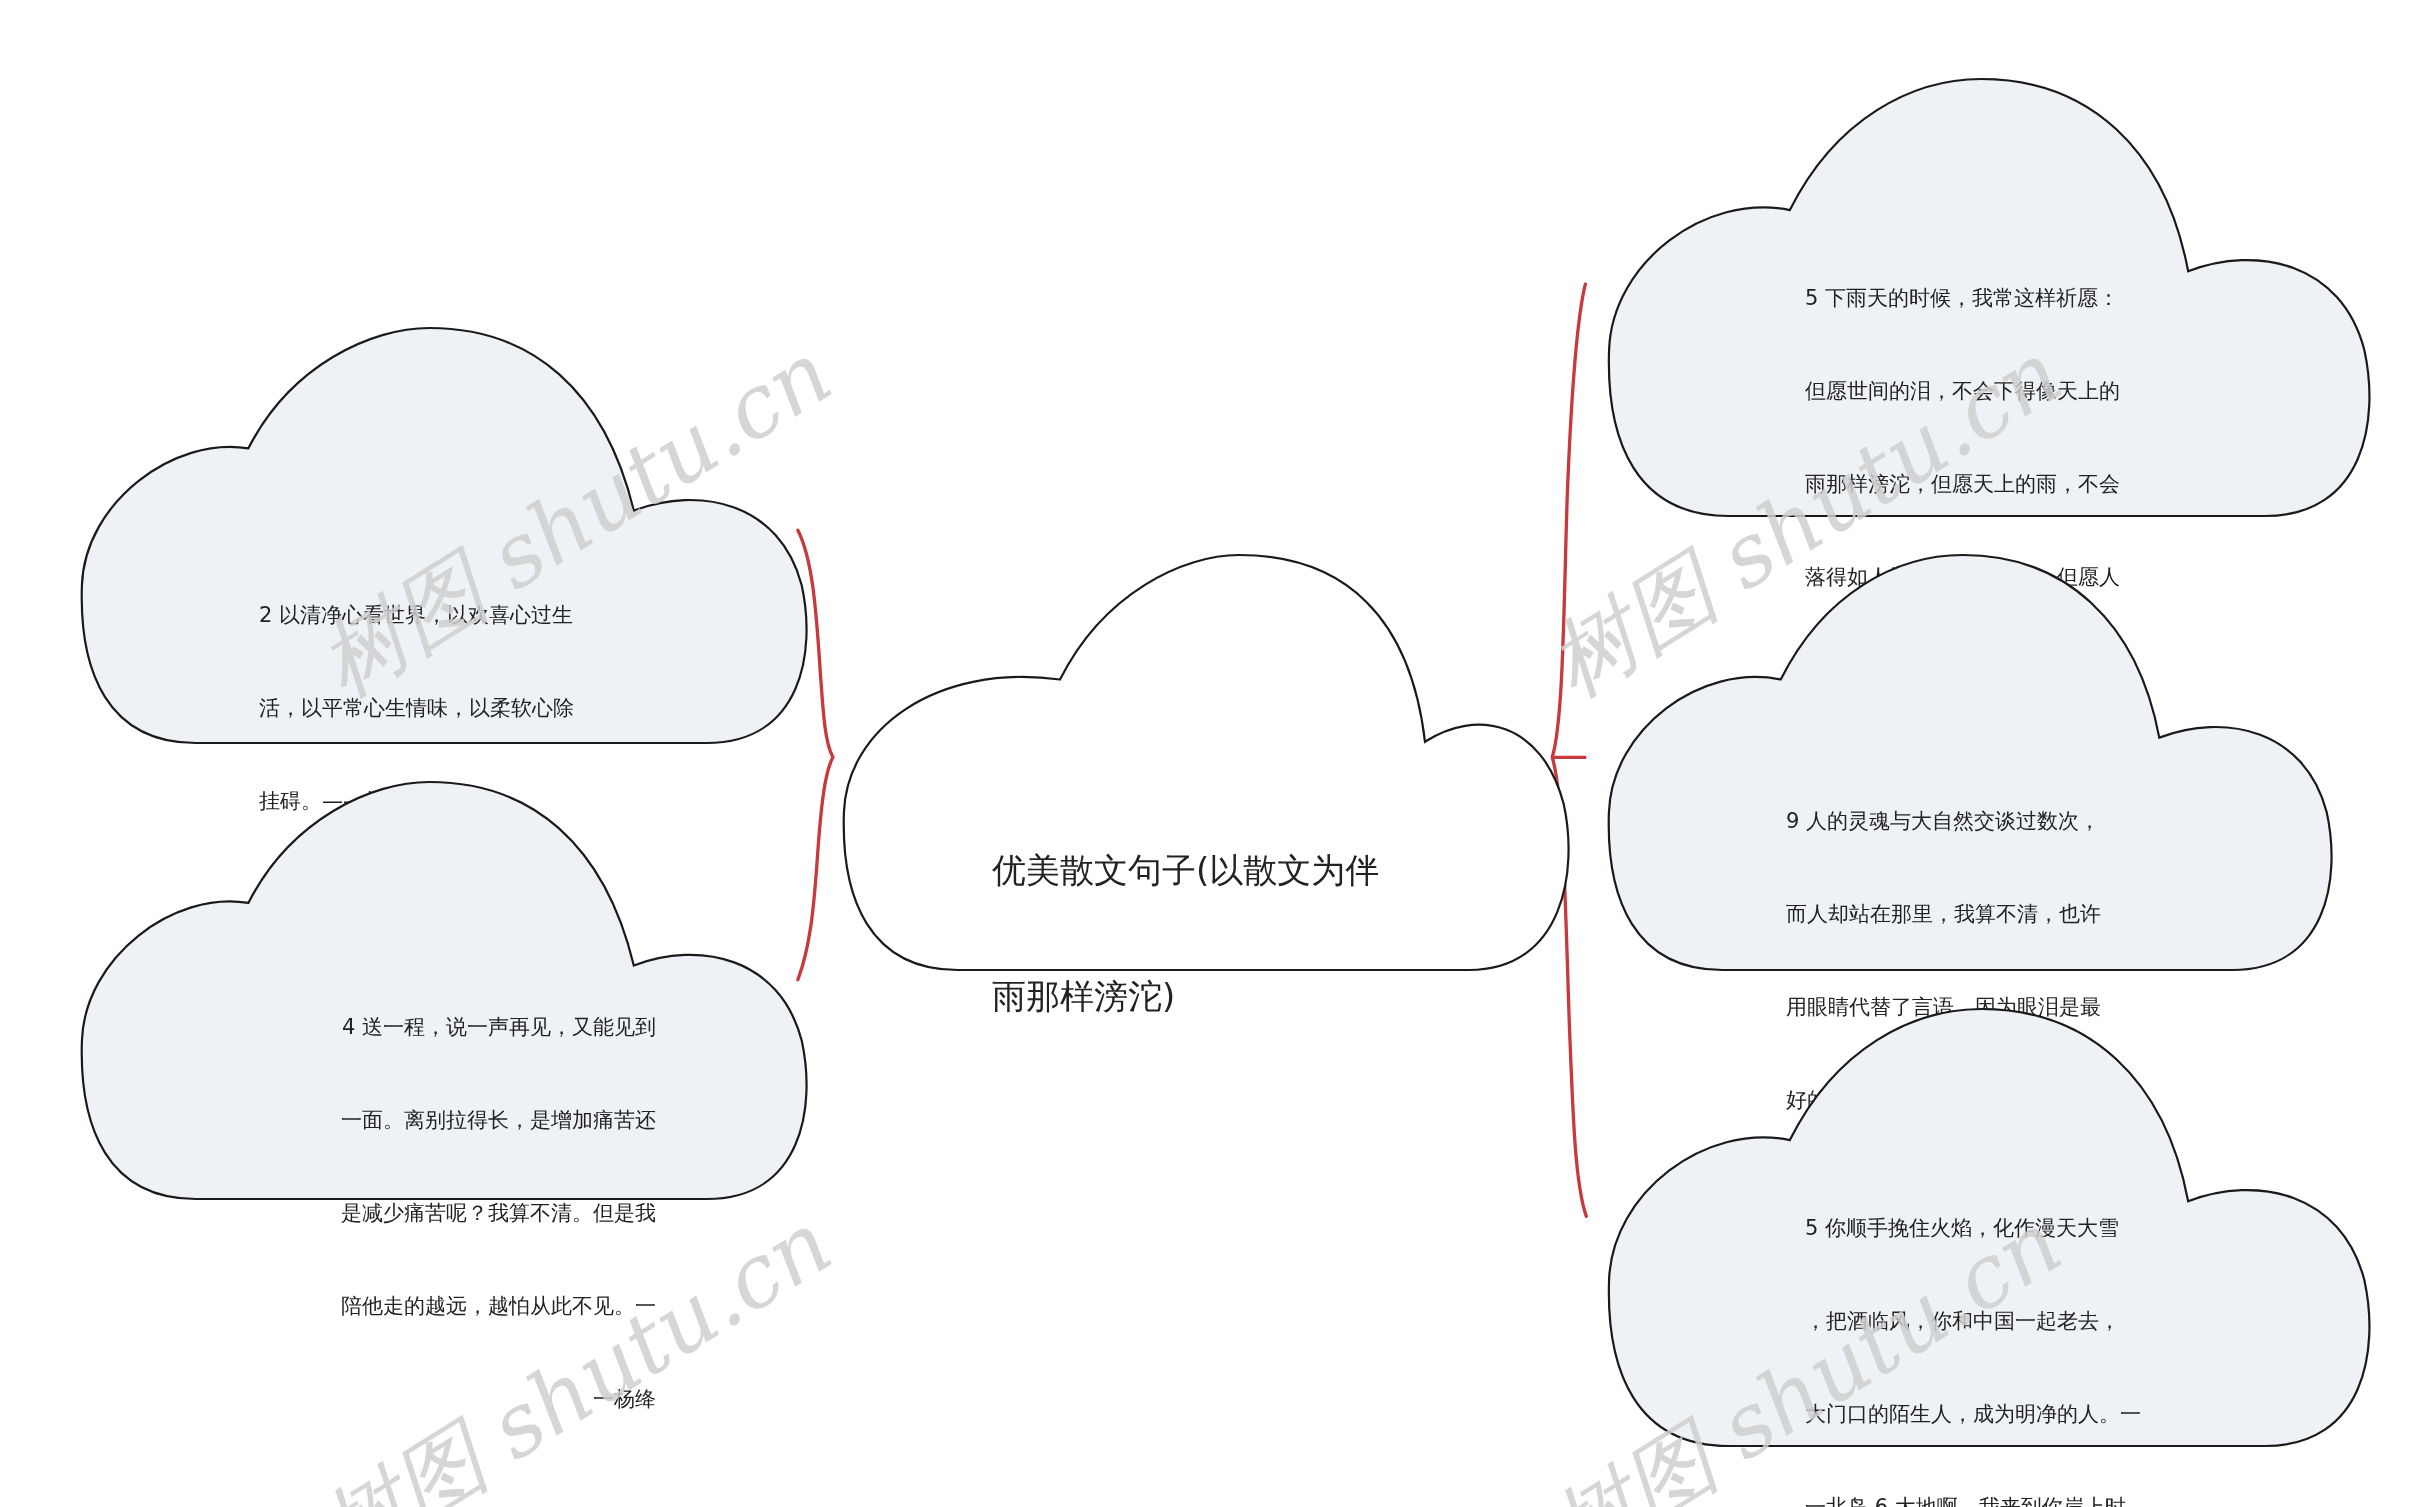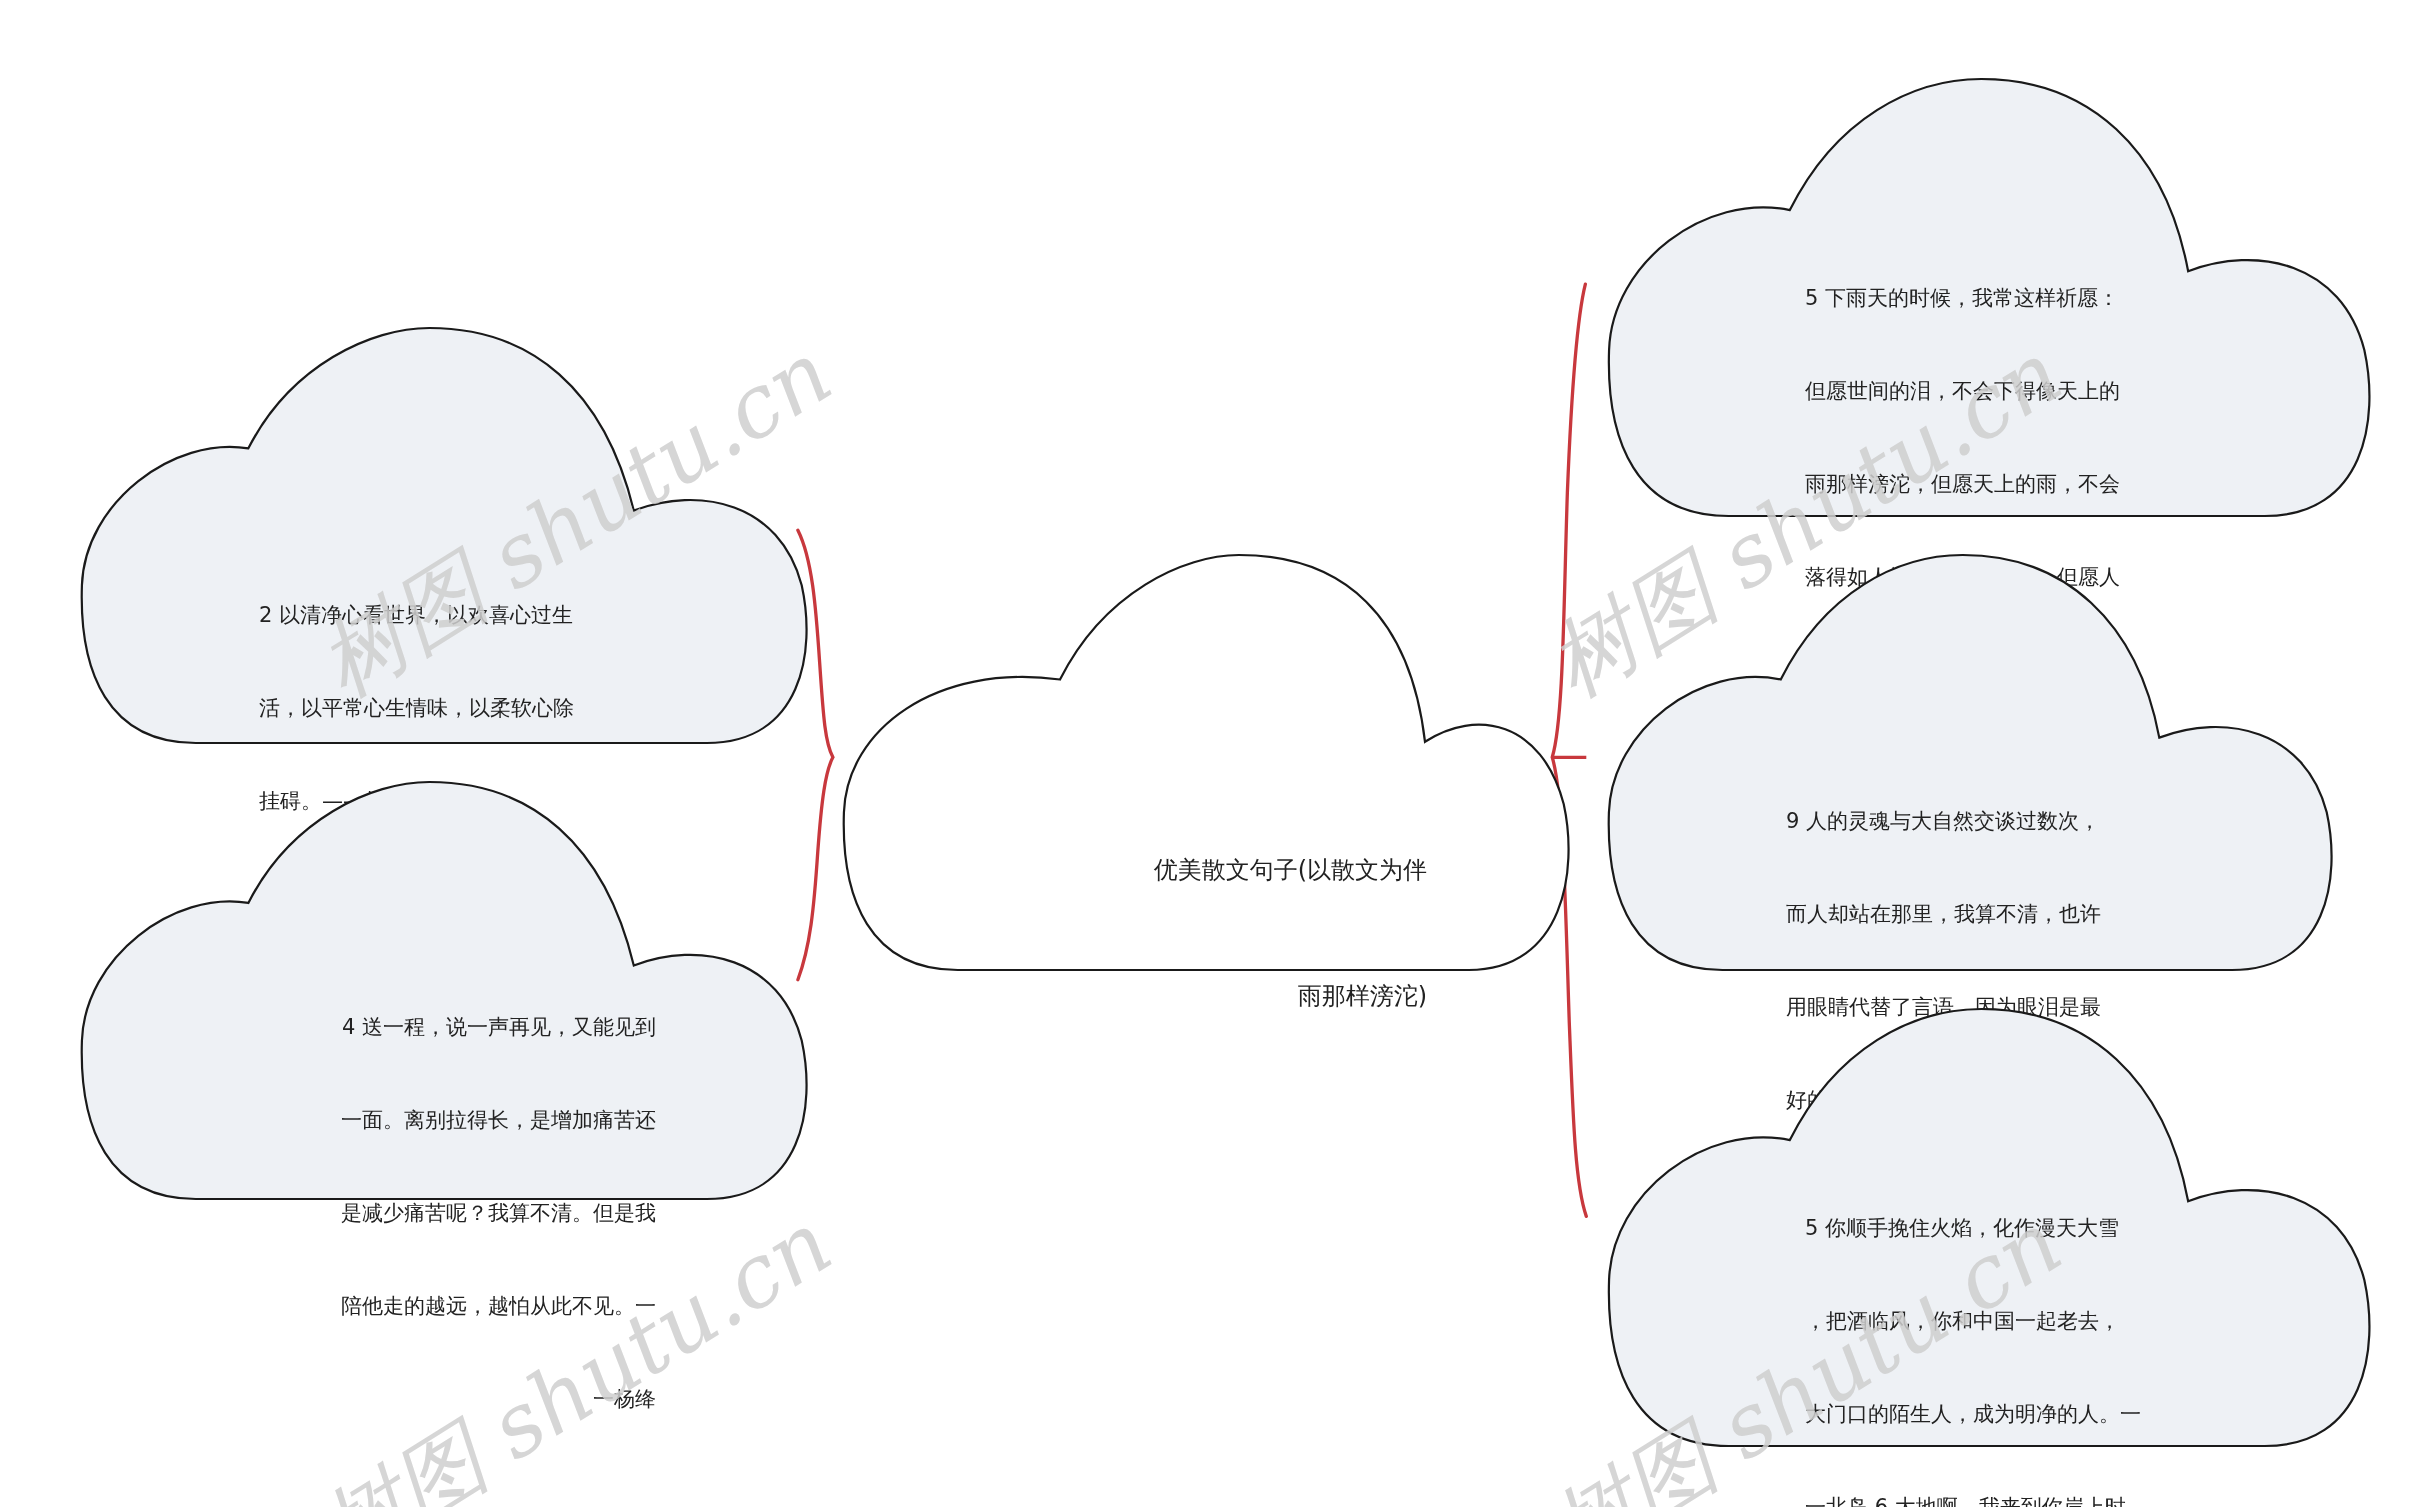--- a/index.html
+++ b/index.html
@@ -3,21 +3,21 @@
 <meta charset="utf-8">
 <style>
   html, body { margin:0; padding:0; background:#ffffff; }
   body { width:2423px; height:1508px; position:relative; overflow:hidden;
          font-family:"DejaVu Sans","Liberation Sans",sans-serif; }
   .canvas { position:absolute; left:0; top:0; width:2423px; height:1508px; }
   .node { position:absolute; }
   .node svg { position:absolute; left:0; top:0; width:100%; height:100%; overflow:visible; }
   .node-text { position:absolute; color:#222222; white-space:pre-wrap; word-break:break-all; }
   .leaf .node-text { font-size:21px; line-height:31px; }
-  .root .node-text { font-size:24px; line-height:42px; text-align:right; }
+  .root .node-text { font-size:34px; line-height:42px; text-align:left; }
   .connectors { position:absolute; left:0; top:0; width:2423px; height:1508px; pointer-events:none; }
   .watermark { position:absolute; color:#cfcfcf; font-family:"DejaVu Serif","Liberation Serif",serif;
                font-size:87px; font-style:italic; white-space:nowrap; transform-origin:left bottom;
                transform:rotate(-32deg); pointer-events:none; opacity:0.85; }
 </style>
 </head>
 <body>
 
 <div class="canvas">
 

